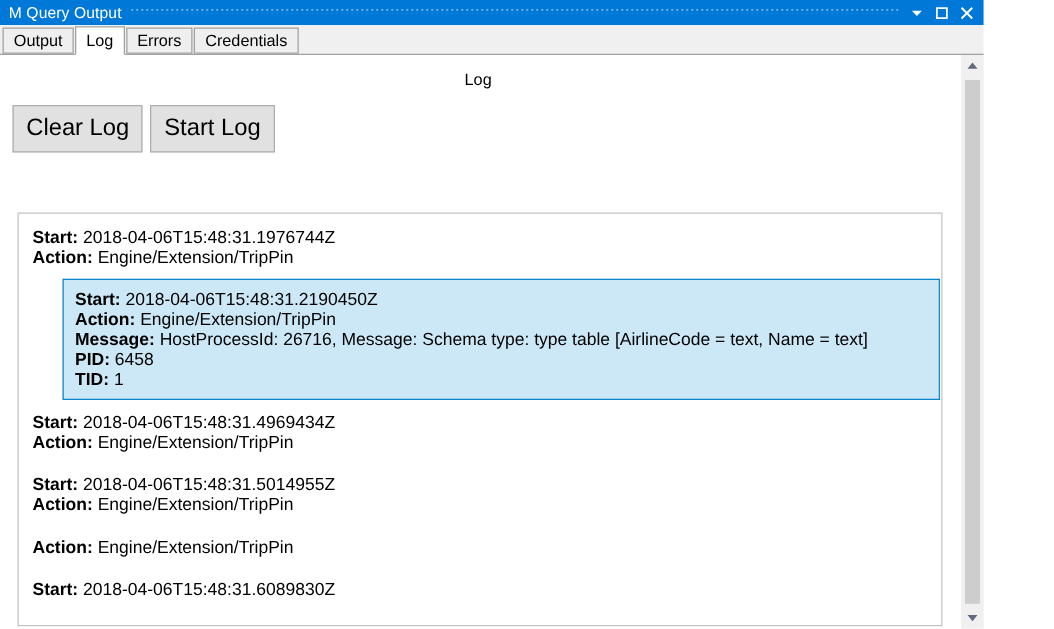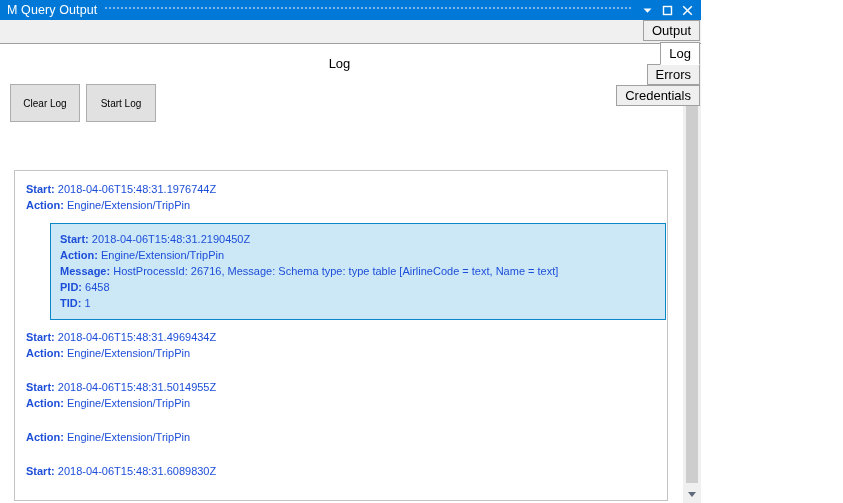--- a/index.html
+++ b/index.html
@@ -10,21 +10,21 @@
     width: 843px;
     height: 503px;
     overflow: hidden;
     background: #ffffff;
     font-family: "Liberation Sans", sans-serif;
     -webkit-font-smoothing: antialiased;
   }
 
   .window {
     position: relative;
-    width: 701px;
+    width: 787px;
     height: 503px;
     box-sizing: border-box;
     background: #ffffff;
     display: flex;
     flex-direction: column;
     overflow: hidden;
   }
 
   
   .titlebar {
@@ -77,21 +77,20 @@
     height: 24px;
     min-height: 24px;
     background: #f0f0f0;
     border-bottom: 1px solid #a0a0a0;
     display: flex;
     align-items: flex-end;
     padding-left: 2px;
     box-sizing: border-box;
     position: relative;
     z-index: 2;
-    flex-direction: column;
   }
   .tab {
     height: 21px;
     line-height: 20px;
     box-sizing: border-box;
     padding: 0 8px;
     font-size: 13px;
     color: #000000;
     background: #efefef;
     border: 1px solid #a0a0a0;
@@ -134,21 +133,21 @@
     display: flex;
     gap: 6px;
     padding: 13px 0 0 10px;
   }
   .btn {
     min-width: 70px;
     height: 38px;
     background: #e1e1e1;
     border: 1px solid #adadad;
     font-family: "Liberation Sans", sans-serif;
-    font-size: 10px;
+    font-size: 19px;
     color: #000000;
     padding: 0 10px;
     cursor: default;
     display: flex;
     align-items: center;
     justify-content: center;
   }
 
   .loglist {
     position: absolute;
@@ -168,23 +167,23 @@
     box-sizing: border-box;
     border: 1px solid transparent;
     margin: 1px 1px 0 1px;
   }
   .log-entry.selected {
     background: #cce8f7;
     border: 1px solid #0b86c8;
     margin-left: 35px;
   }
   .log-line {
-    font-size: 11px;
+    font-size: 14px;
     line-height: 16px;
-    color: #1d4ed8;
+    color: #000000;
     white-space: nowrap;
   }
   .log-line .k {
     font-weight: bold;
   }
   .log-line .v {
     font-weight: normal;
   }
 
   

